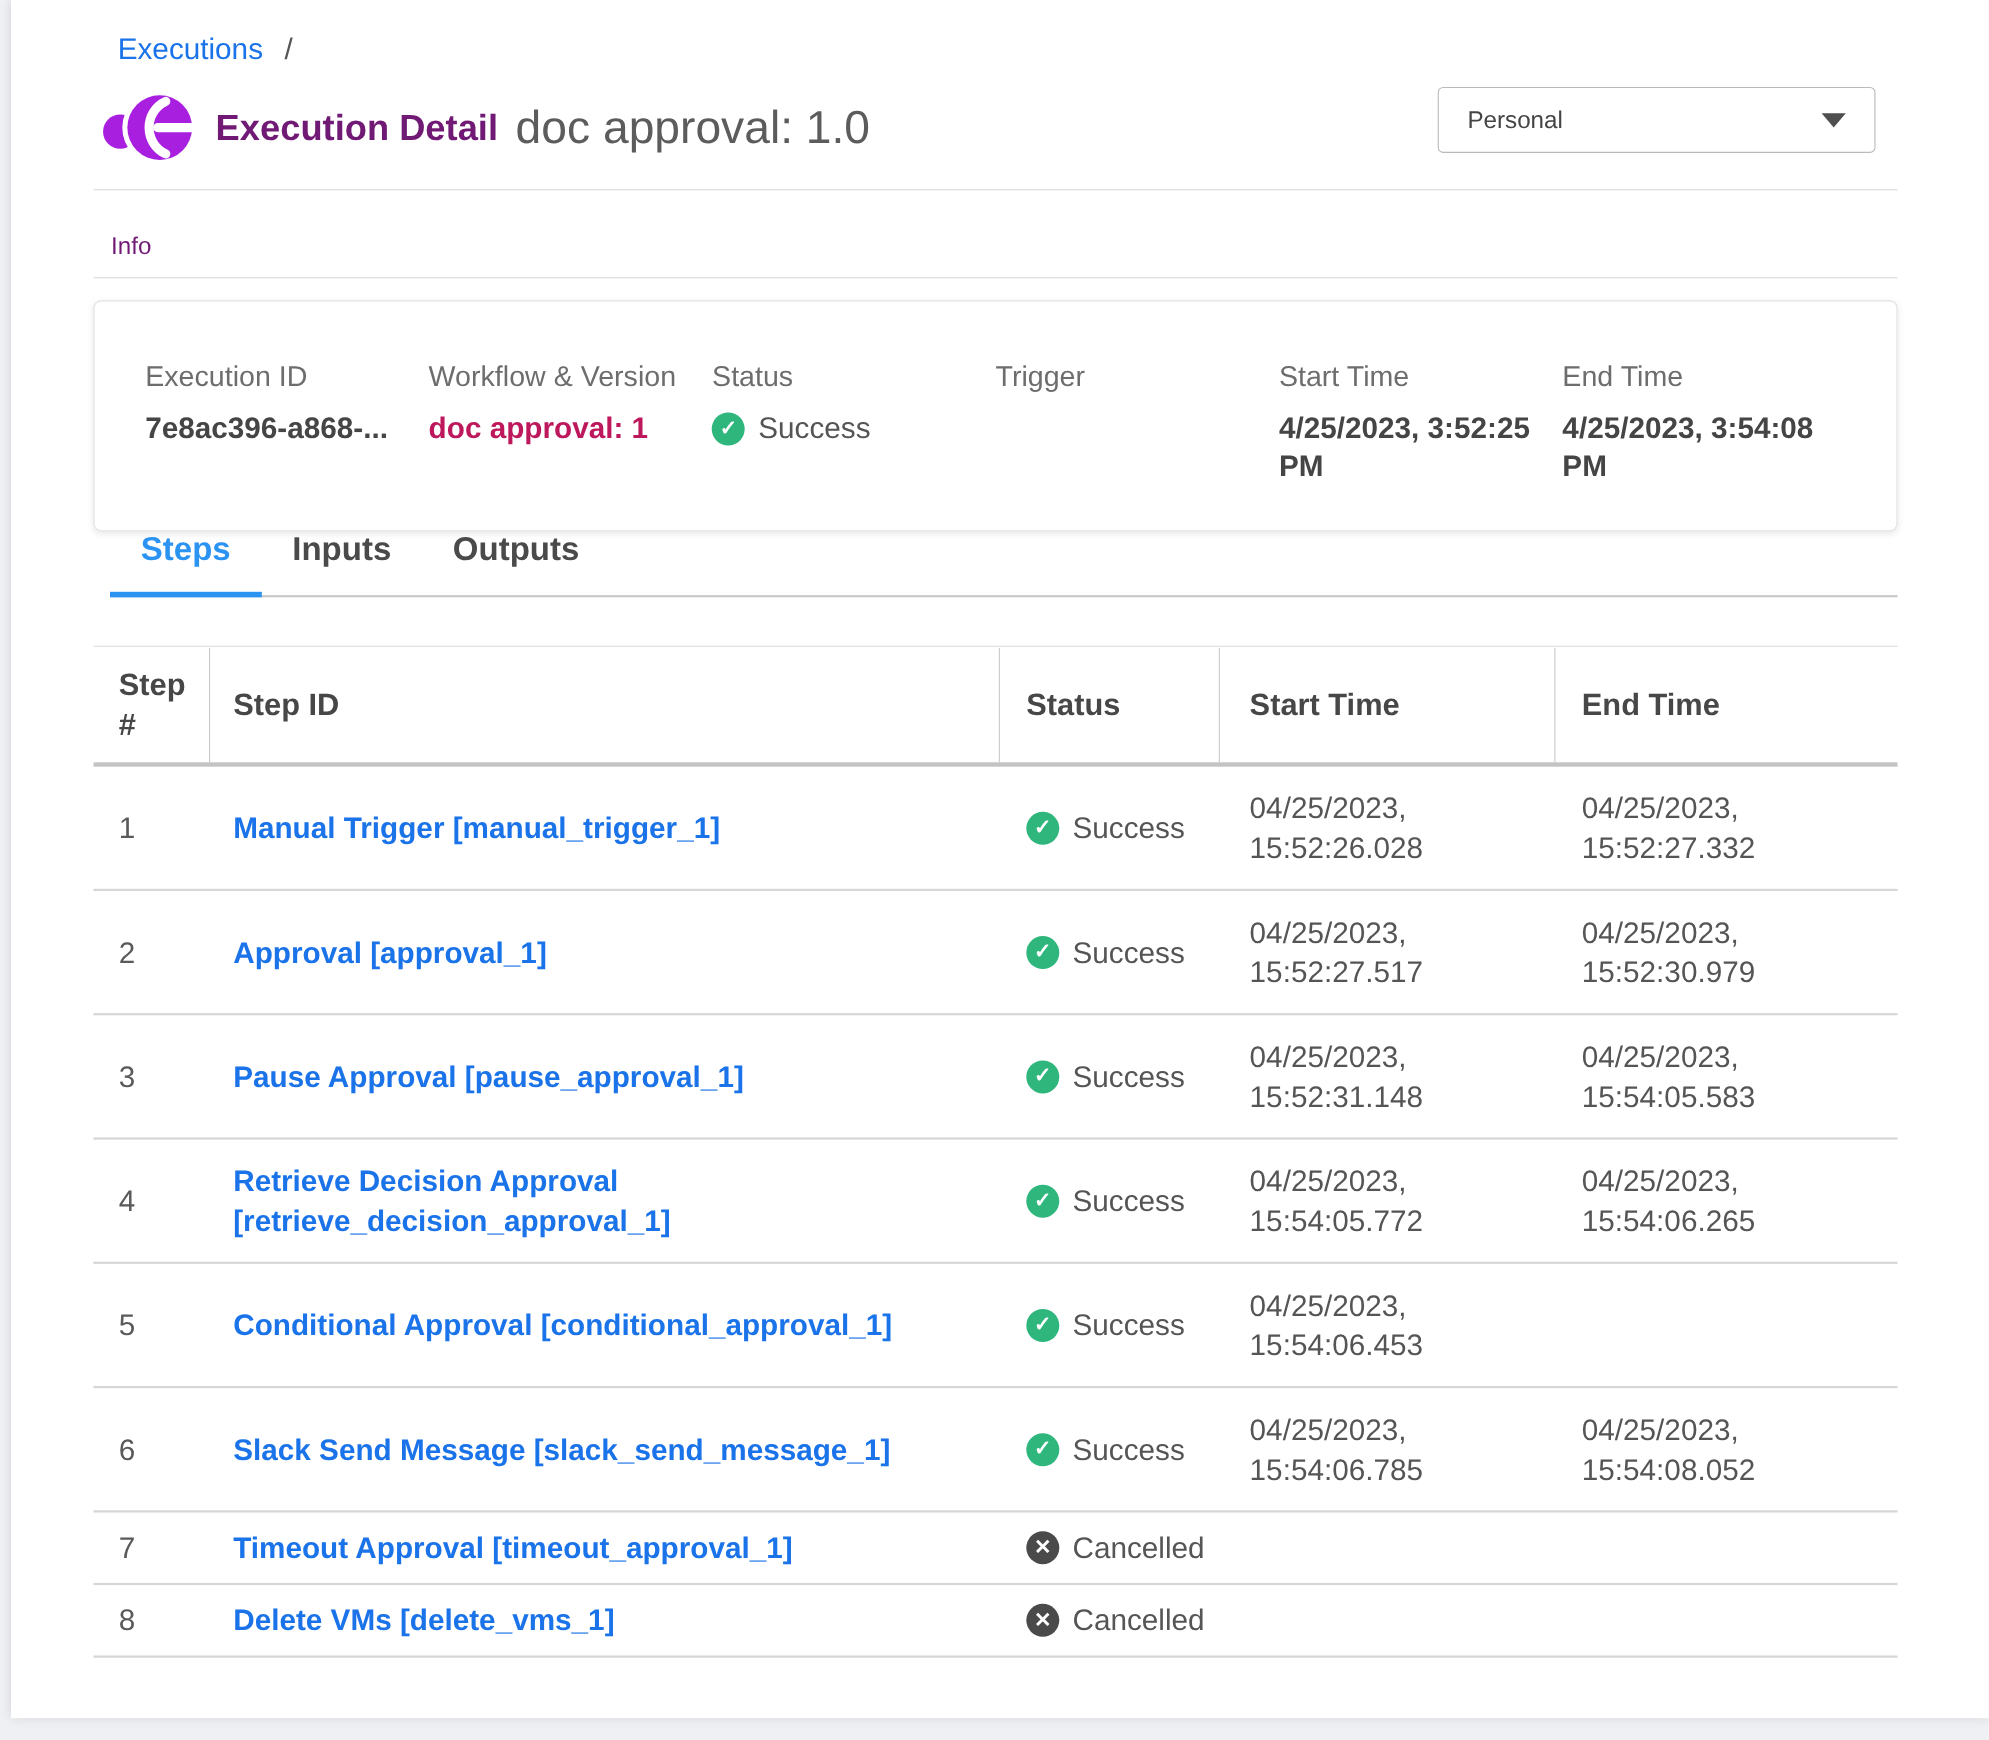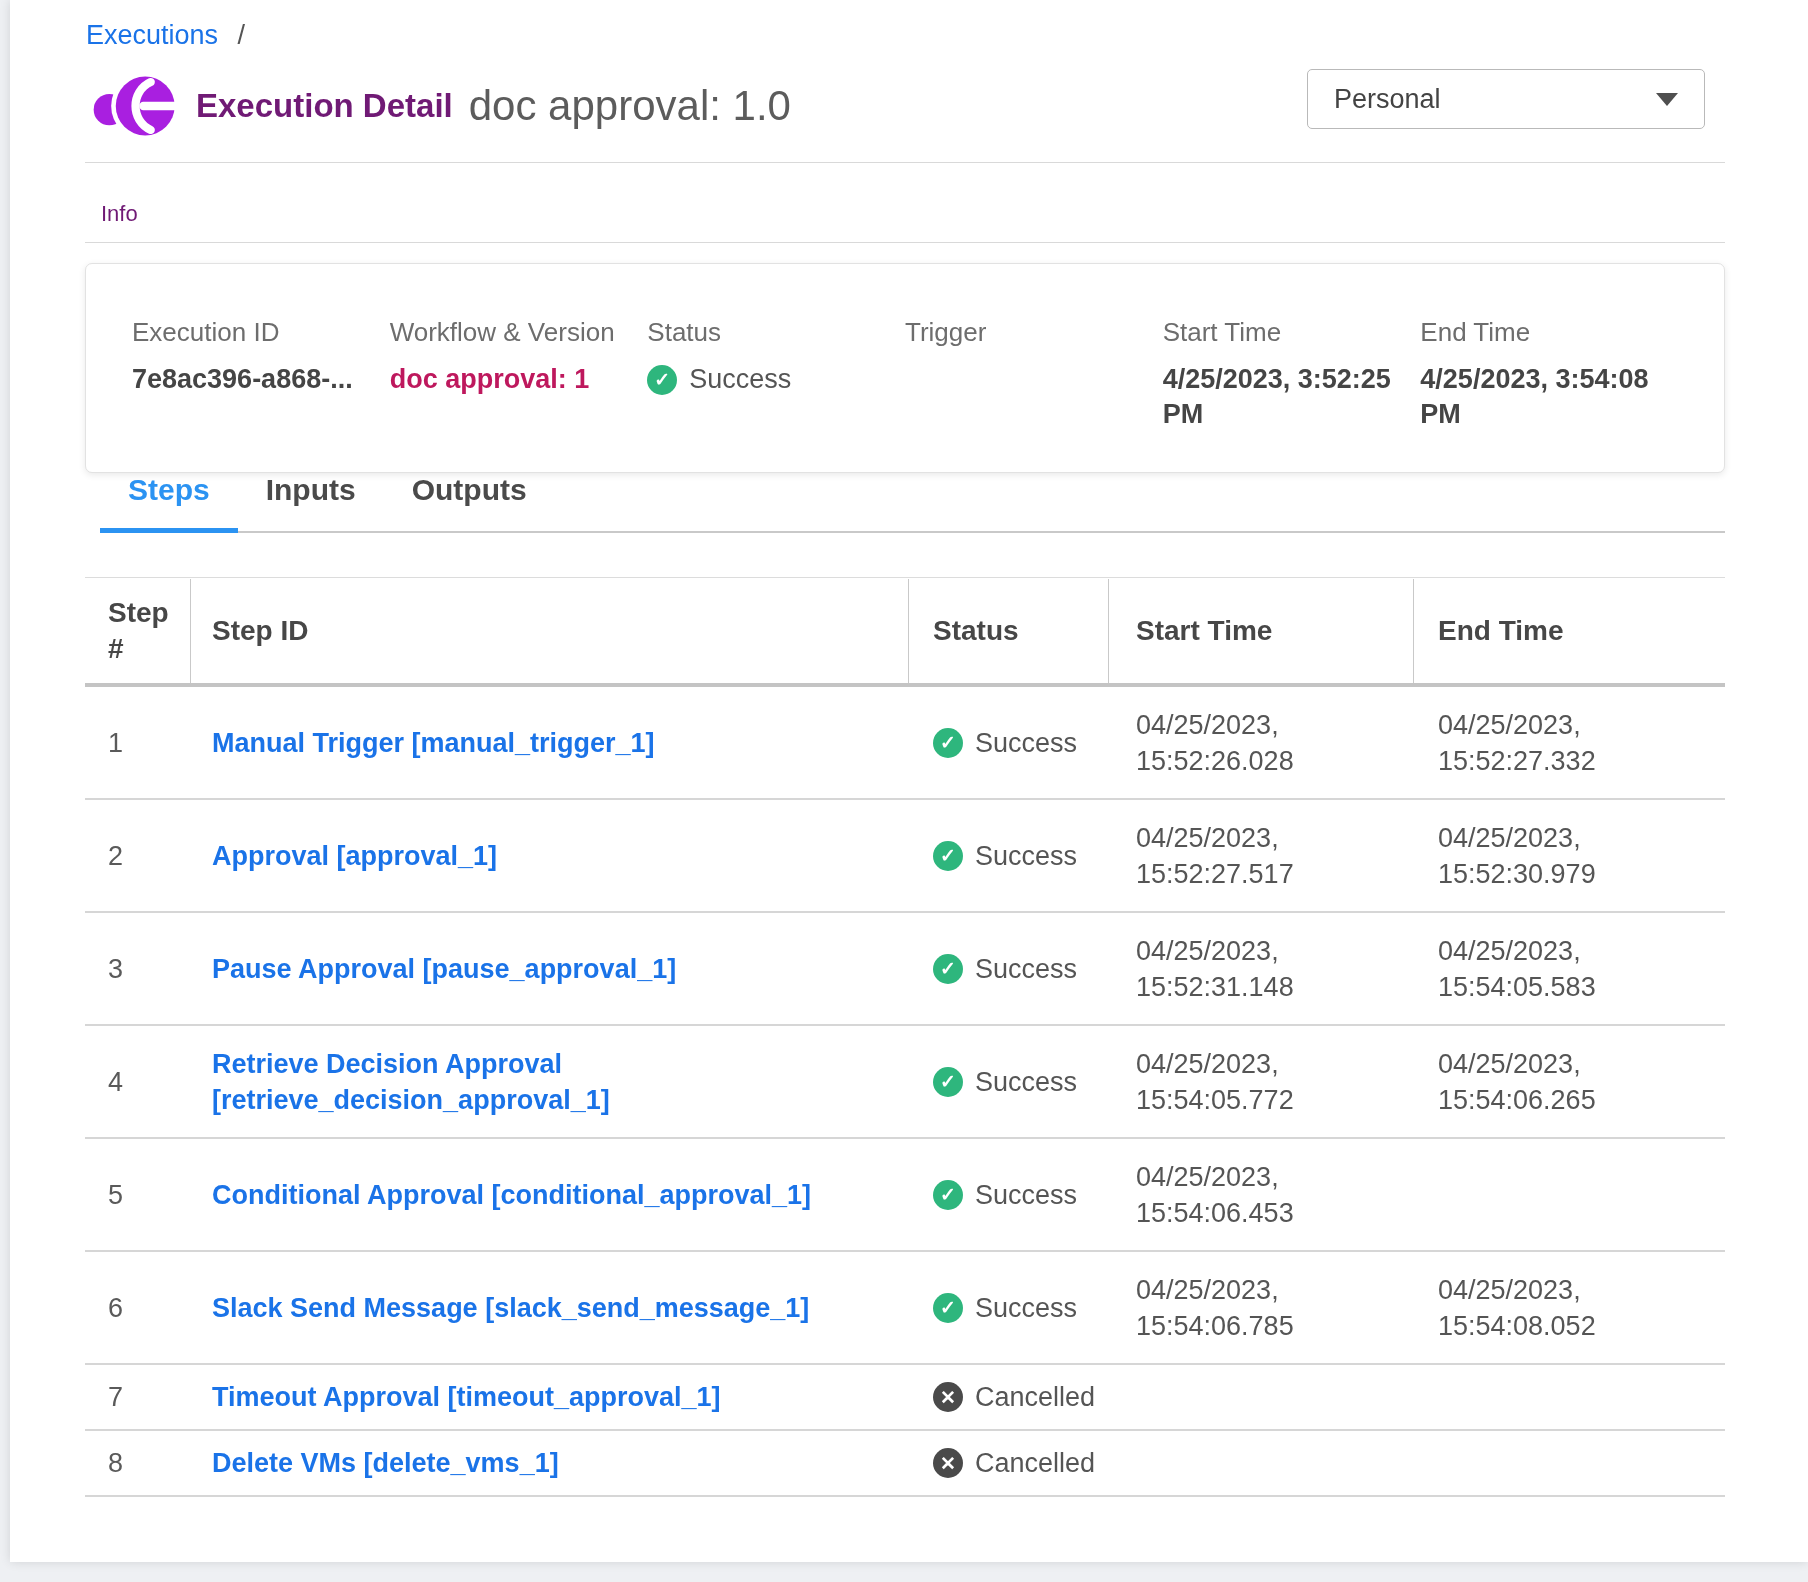--- a/index.html
+++ b/index.html
@@ -9,34 +9,34 @@
     font-family:"Liberation Sans", sans-serif;
     color:#4a4a4a;
   }
   .panel {
     position:absolute; left:10px; top:0; right:0; height:1562px;
     background:#ffffff;
     box-shadow:0 0 10px rgba(0,0,0,0.12);
     padding:0 83px 0 75px;
   }
   
-  .breadcrumb { padding-top:20px; margin-left:1px; font-size:27px; }
+  .breadcrumb { padding-top:30px; margin-left:22px; font-size:27px; }
   .breadcrumb a { color:#1a73e8; text-decoration:none; font-weight:400; cursor:pointer; }
   .breadcrumb .sep { color:#555; margin-left:12px; }
   
   .title-row { display:flex; align-items:center; margin-top:16px; margin-left:5px; position:relative; }
   .app-icon { width:92px; height:78px; flex:0 0 auto; margin-right:14px; }
   .page-title { font-size:33px; font-weight:700; color:#701a75; }
   .page-subtitle { font-size:42px; font-weight:400; color:#5c5c5c; margin-left:16px; }
   .ws-select {
     position:absolute; right:20px; top:2px;
     width:398px; height:60px;
     border:1px solid #b9b9b9; border-radius:5px;
     display:flex; align-items:center; padding:0 26px;
-    font-size:27px; color:#444; cursor:pointer; background:#fff;
+    font-size:22px; color:#444; cursor:pointer; background:#fff;
   }
   .ws-select .caret {
     margin-left:auto; width:0; height:0;
     border-left:11px solid transparent; border-right:11px solid transparent;
     border-top:13px solid #4f4f4f;
   }
   .divider { border-top:1px solid #d9d9d9; margin-top:17px; }
   
   .info-heading { margin-top:38px; margin-left:16px; font-size:22px; font-weight:400; color:#701a75; }
   .divider2 { border-top:1px solid #d9d9d9; margin-top:15px; }

